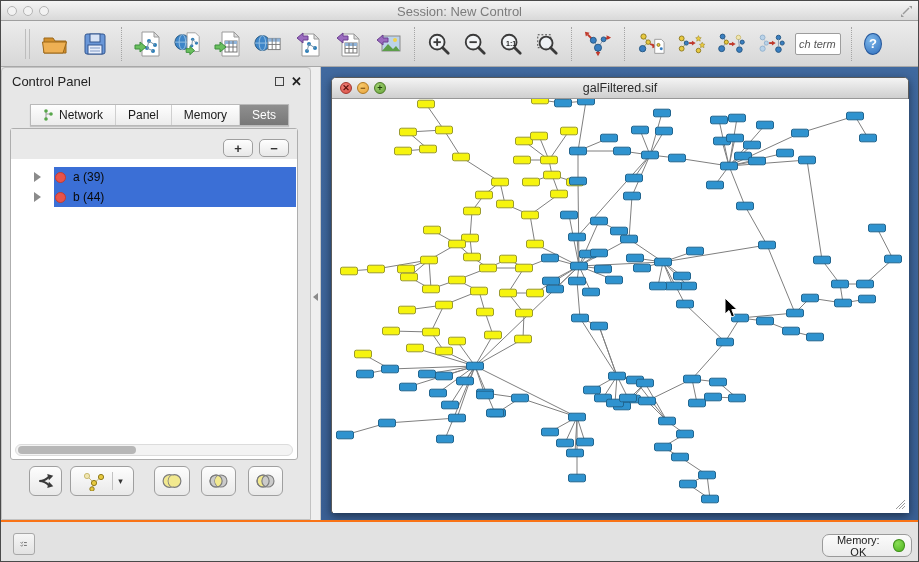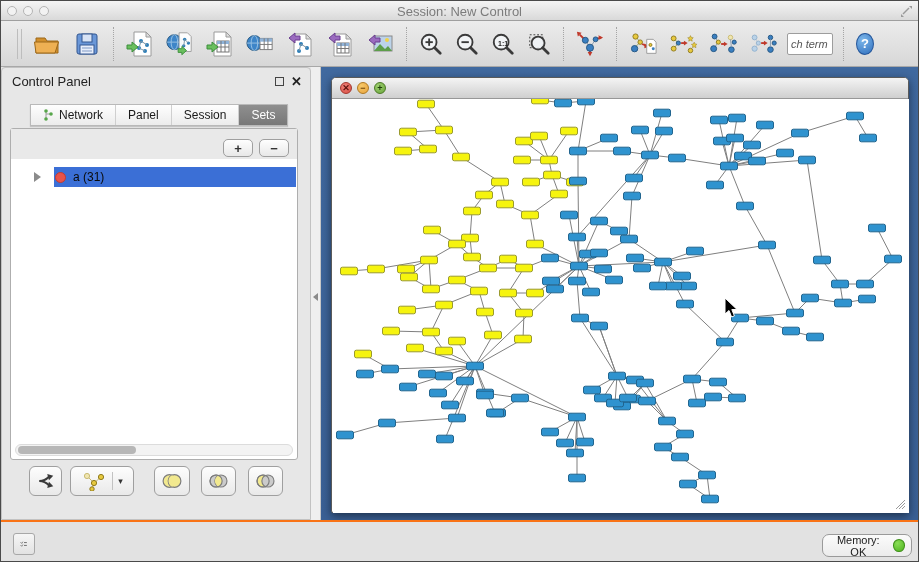--- a/index.html
+++ b/index.html
@@ -8,21 +8,21 @@
   
   .titlebar{position:absolute;left:0;top:0;width:100%;height:20px;
     background:linear-gradient(#f5f5f5,#d9d9d9);border-bottom:1px solid #9f9f9f;}
   .tl-dot{position:absolute;top:5px;width:10px;height:10px;border-radius:50%;
     background:#f2f2f2;border:1px solid #b4b4b4;}
   .title-text{position:absolute;left:0;right:0;top:3px;text-align:center;font-size:13px;color:#7c7c7c;}
   .fs-icon{position:absolute;right:6px;top:4px;}
   
   .toolbar{position:absolute;left:0;top:20px;width:100%;height:46px;
     background:linear-gradient(#ececec,#d7d7d7);border-bottom:1px solid #a8a8a8;
-    display:flex;align-items:center;padding:0 14px;}
+    display:flex;align-items:center;padding:0 22px;}
   .tb-handle{width:5px;height:30px;border-left:1px solid #bdbdbd;border-right:1px solid #bdbdbd;margin:0 5px 0 2px;}
   .tb-btn{width:40px;height:38px;display:flex;align-items:center;justify-content:center;
     background:transparent;border:none;position:relative;flex:0 0 auto;}
   .tb-sep{width:1px;height:34px;border-left:1px dotted #a5a5a5;margin:0 6px;flex:0 0 auto;}
   .search-input{width:46px;height:22px;border:1px solid #9d9d9d;border-radius:2px;background:#fff;
     font-size:11px;font-style:italic;color:#555;padding:0 3px;margin:0 4px;flex:0 0 auto;}
   .glyph-overlay{position:absolute;font-weight:bold;color:#222;pointer-events:none;}
   
   .main{position:absolute;left:0;top:66px;width:100%;height:453px;padding-left:21px;}
   .control-panel{position:absolute;left:0;top:0;width:310px;height:453px;background:#e7e7e7;
@@ -334,42 +334,48 @@
             <circle cx="3" cy="2" r="1.8" fill="#57a64a"></circle>
               <circle cx="8" cy="5" r="1.8" fill="#57a64a"></circle>
               <circle cx="3" cy="10" r="1.8" fill="#57a64a"></circle>
           </svg>
           <span>Network</span>
         </div>
         <div class="tab">
           <span>Panel</span>
         </div>
         <div class="tab">
-          <span>Session</span>
+          <span>Memory</span>
         </div>
         <div class="tab active">
           <span>Sets</span>
         </div>
       </div>
 
       <div class="cp-box">
         <div class="cp-box-head"></div>
         <button class="mini-btn" style="right:44px">
           <span>+</span>
         </button>
         <button class="mini-btn" style="right:8px">
           <span>−</span>
         </button>
 
         <div class="set-list">
           <div class="set-row">
             <div class="row-sel"></div>
             <div class="row-arrow"></div>
             <div class="row-dot"></div>
-            <div class="row-label">a (31)</div>
+            <div class="row-label">a (39)</div>
+          </div>
+          <div class="set-row">
+            <div class="row-sel"></div>
+            <div class="row-arrow"></div>
+            <div class="row-dot"></div>
+            <div class="row-label">b (44)</div>
           </div>
         </div>
 
         <div class="hscroll">
           <div class="hthumb"></div>
         </div>
       </div>
 
       <button class="cp-bottom-btn" style="left:27px;width:33px">
         <svg width="22" height="20" viewBox="0 0 22 20">
@@ -430,20 +436,21 @@
         <div class="nw-titlebar">
           <div class="nw-dot nw-close">
             <span>✕</span>
           </div>
           <div class="nw-dot nw-min">
             <span>−</span>
           </div>
           <div class="nw-dot nw-zoom">
             <span>+</span>
           </div>
+          <div class="nw-title">galFiltered.sif</div>
         </div>
         <div class="nw-canvas">
           <svg width="576" height="414" viewBox="0 0 576 414">
               <line x1="93" y1="5" x2="111" y2="31" class="edge" stroke="#7f7f7f"></line>
               <line x1="111" y1="31" x2="128" y2="58" class="edge" stroke="#7f7f7f"></line>
               <line x1="75" y1="33" x2="111" y2="31" class="edge" stroke="#7f7f7f"></line>
               <line x1="70" y1="52" x2="95" y2="50" class="edge" stroke="#7f7f7f"></line>
               <line x1="95" y1="50" x2="75" y2="33" class="edge" stroke="#7f7f7f"></line>
               <line x1="128" y1="58" x2="167" y2="83" class="edge" stroke="#7f7f7f"></line>
               <line x1="191" y1="42" x2="216" y2="61" class="edge" stroke="#7f7f7f"></line>

